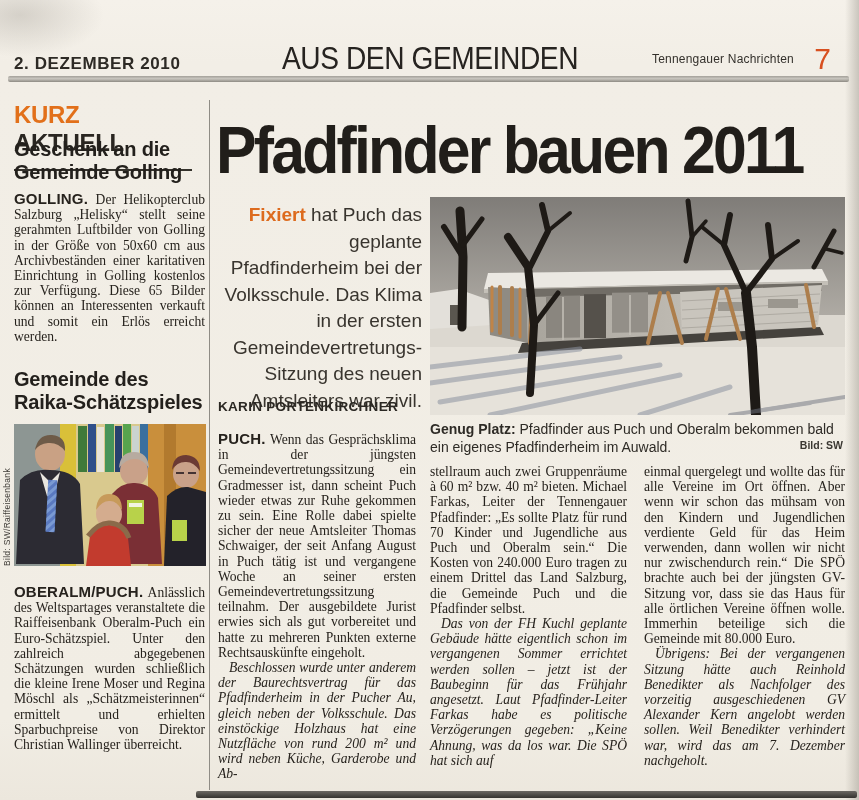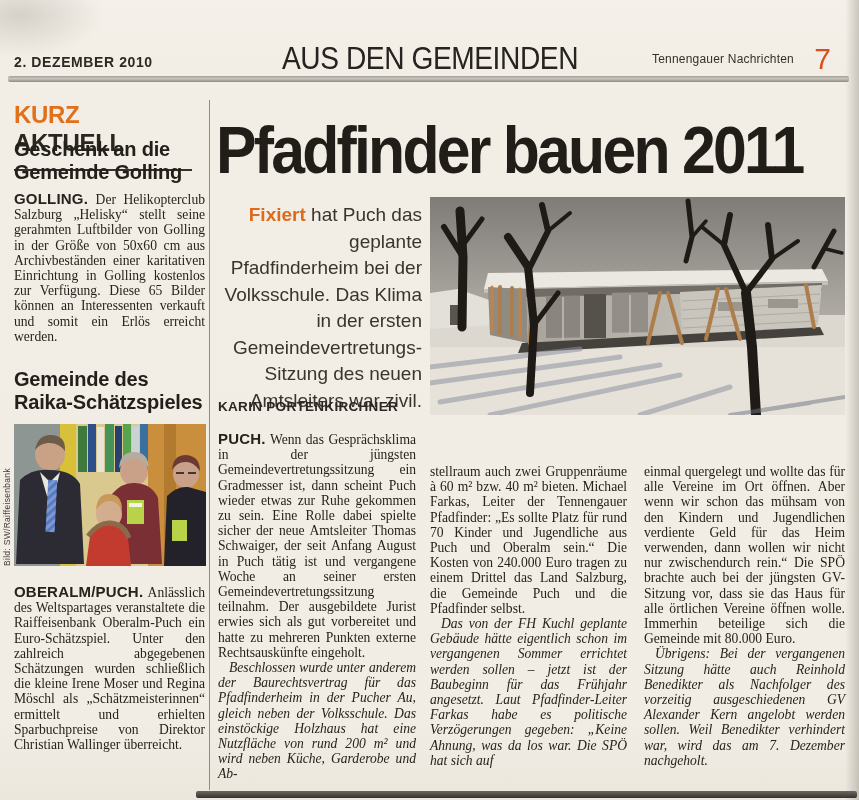--- a/index.html
+++ b/index.html
@@ -14,21 +14,21 @@
   .page{
     position:absolute; inset:0;
     background:
       radial-gradient(ellipse 120px 60px at 20px 15px, rgba(120,115,105,.25), transparent 70%),
       linear-gradient(180deg, #f5f1ea 0%, #f2eee6 8%, #f1ede4 90%, #ece7dd 100%);
   }
   
   .hdr-date{
     position:absolute; left:14px; top:54px;
     font-family:"Liberation Sans",sans-serif; font-weight:bold;
-    font-size:14px; letter-spacing:.6px; color:#2d2a25;
+    font-size:17px; letter-spacing:.6px; color:#2d2a25;
   }
   .hdr-section{
     position:absolute; left:50%; top:40px;
     transform:translateX(-50%) scaleX(.88);
     font-family:"Liberation Sans",sans-serif;
     font-size:32px; letter-spacing:-.5px; color:#262320; white-space:nowrap;
   }
   .hdr-paper{
     position:absolute; right:65px; top:52px;
     font-family:"Liberation Sans",sans-serif;
@@ -311,20 +311,24 @@
         <path d="M396,52 L412,56" stroke-width="3.5"></path>
       </g>
 
       <g stroke="#6f7480" stroke-width="4" stroke-linecap="round" opacity=".5">
         <line x1="326" y1="214" x2="415" y2="200"></line>
         <line x1="300" y1="218" x2="380" y2="206"></line>
       </g>
     </svg>
   </div>
 
+  <div class="caption">
+    <span class="lead">Genug Platz:</span><span> Pfadfinder aus Puch und Oberalm bekommen bald ein eigenes Pfadfinderheim im Auwald.</span>
+    <span class="credit">Bild: SW</span>
+  </div>
 
   <div class="col col-1">
     <p><span class="lead-in">PUCH.</span><span> Wenn das Gesprächsklima in der jüngsten Gemeindevertretungssitzung ein Gradmesser ist, dann scheint Puch wieder etwas zur Ruhe gekommen zu sein. Eine Rolle dabei spielte sicher der neue Amtsleiter Thomas Schwaiger, der seit Anfang August in Puch tätig ist und vergangene Woche an seiner ersten Gemeindevertretungssitzung teilnahm. Der ausgebildete Jurist erwies sich als gut vorbereitet und hatte zu mehreren Punkten externe Rechtsauskünfte eingeholt.</span></p>
     <p>Beschlossen wurde unter anderem der Baurechtsvertrag für das Pfadfinderheim in der Pucher Au, gleich neben der Volksschule. Das einstöckige Holzhaus hat eine Nutzfläche von rund 200 m² und wird neben Küche, Garderobe und Ab-</p>
   </div>
 
   <div class="col col-2">
     <p>stellraum auch zwei Gruppenräume à 60 m² bzw. 40 m² bieten. Michael Farkas, Leiter der Tennengauer Pfadfinder: „Es sollte Platz für rund 70 Kinder und Jugendliche aus Puch und Oberalm sein.“ Die Kosten von 240.000 Euro tragen zu einem Drittel das Land Salzburg, die Gemeinde Puch und die Pfadfinder selbst.</p>
     <p>Das von der FH Kuchl geplante Gebäude hätte eigentlich schon im vergangenen Sommer errichtet werden sollen – jetzt ist der Baubeginn für das Frühjahr angesetzt. Laut Pfadfinder-Leiter Farkas habe es politische Verzögerungen gegeben: „Keine Ahnung, was da los war. Die SPÖ hat sich auf</p>
   </div>

